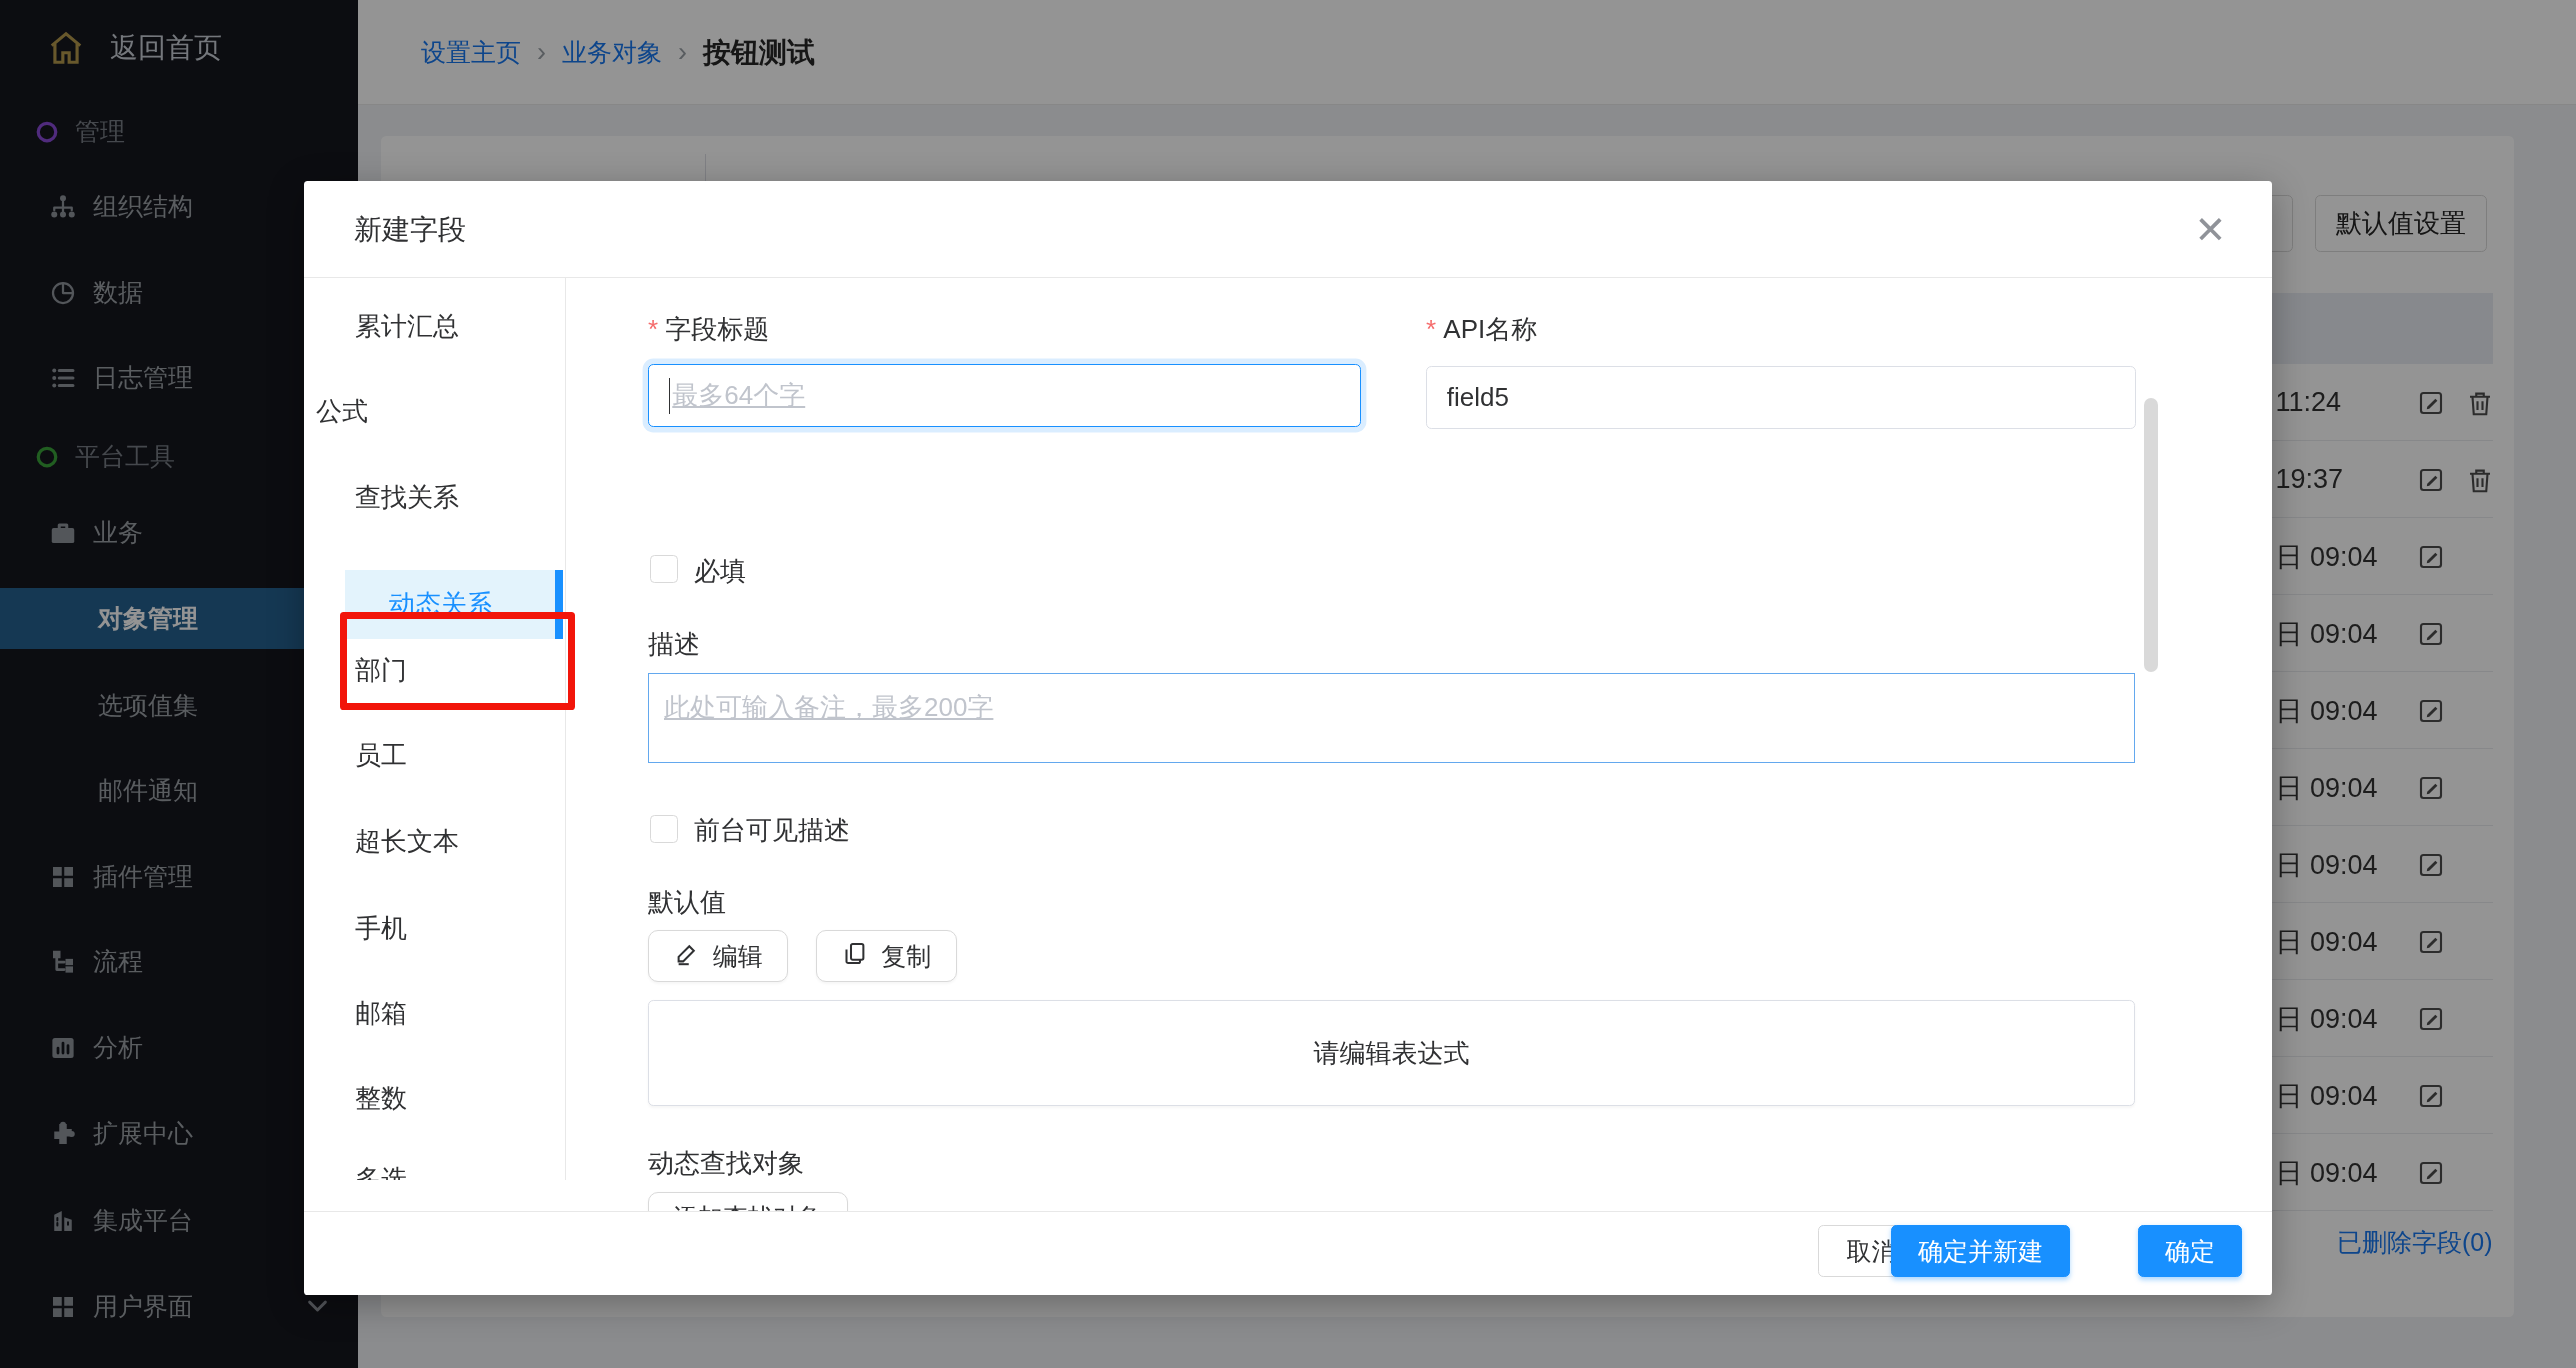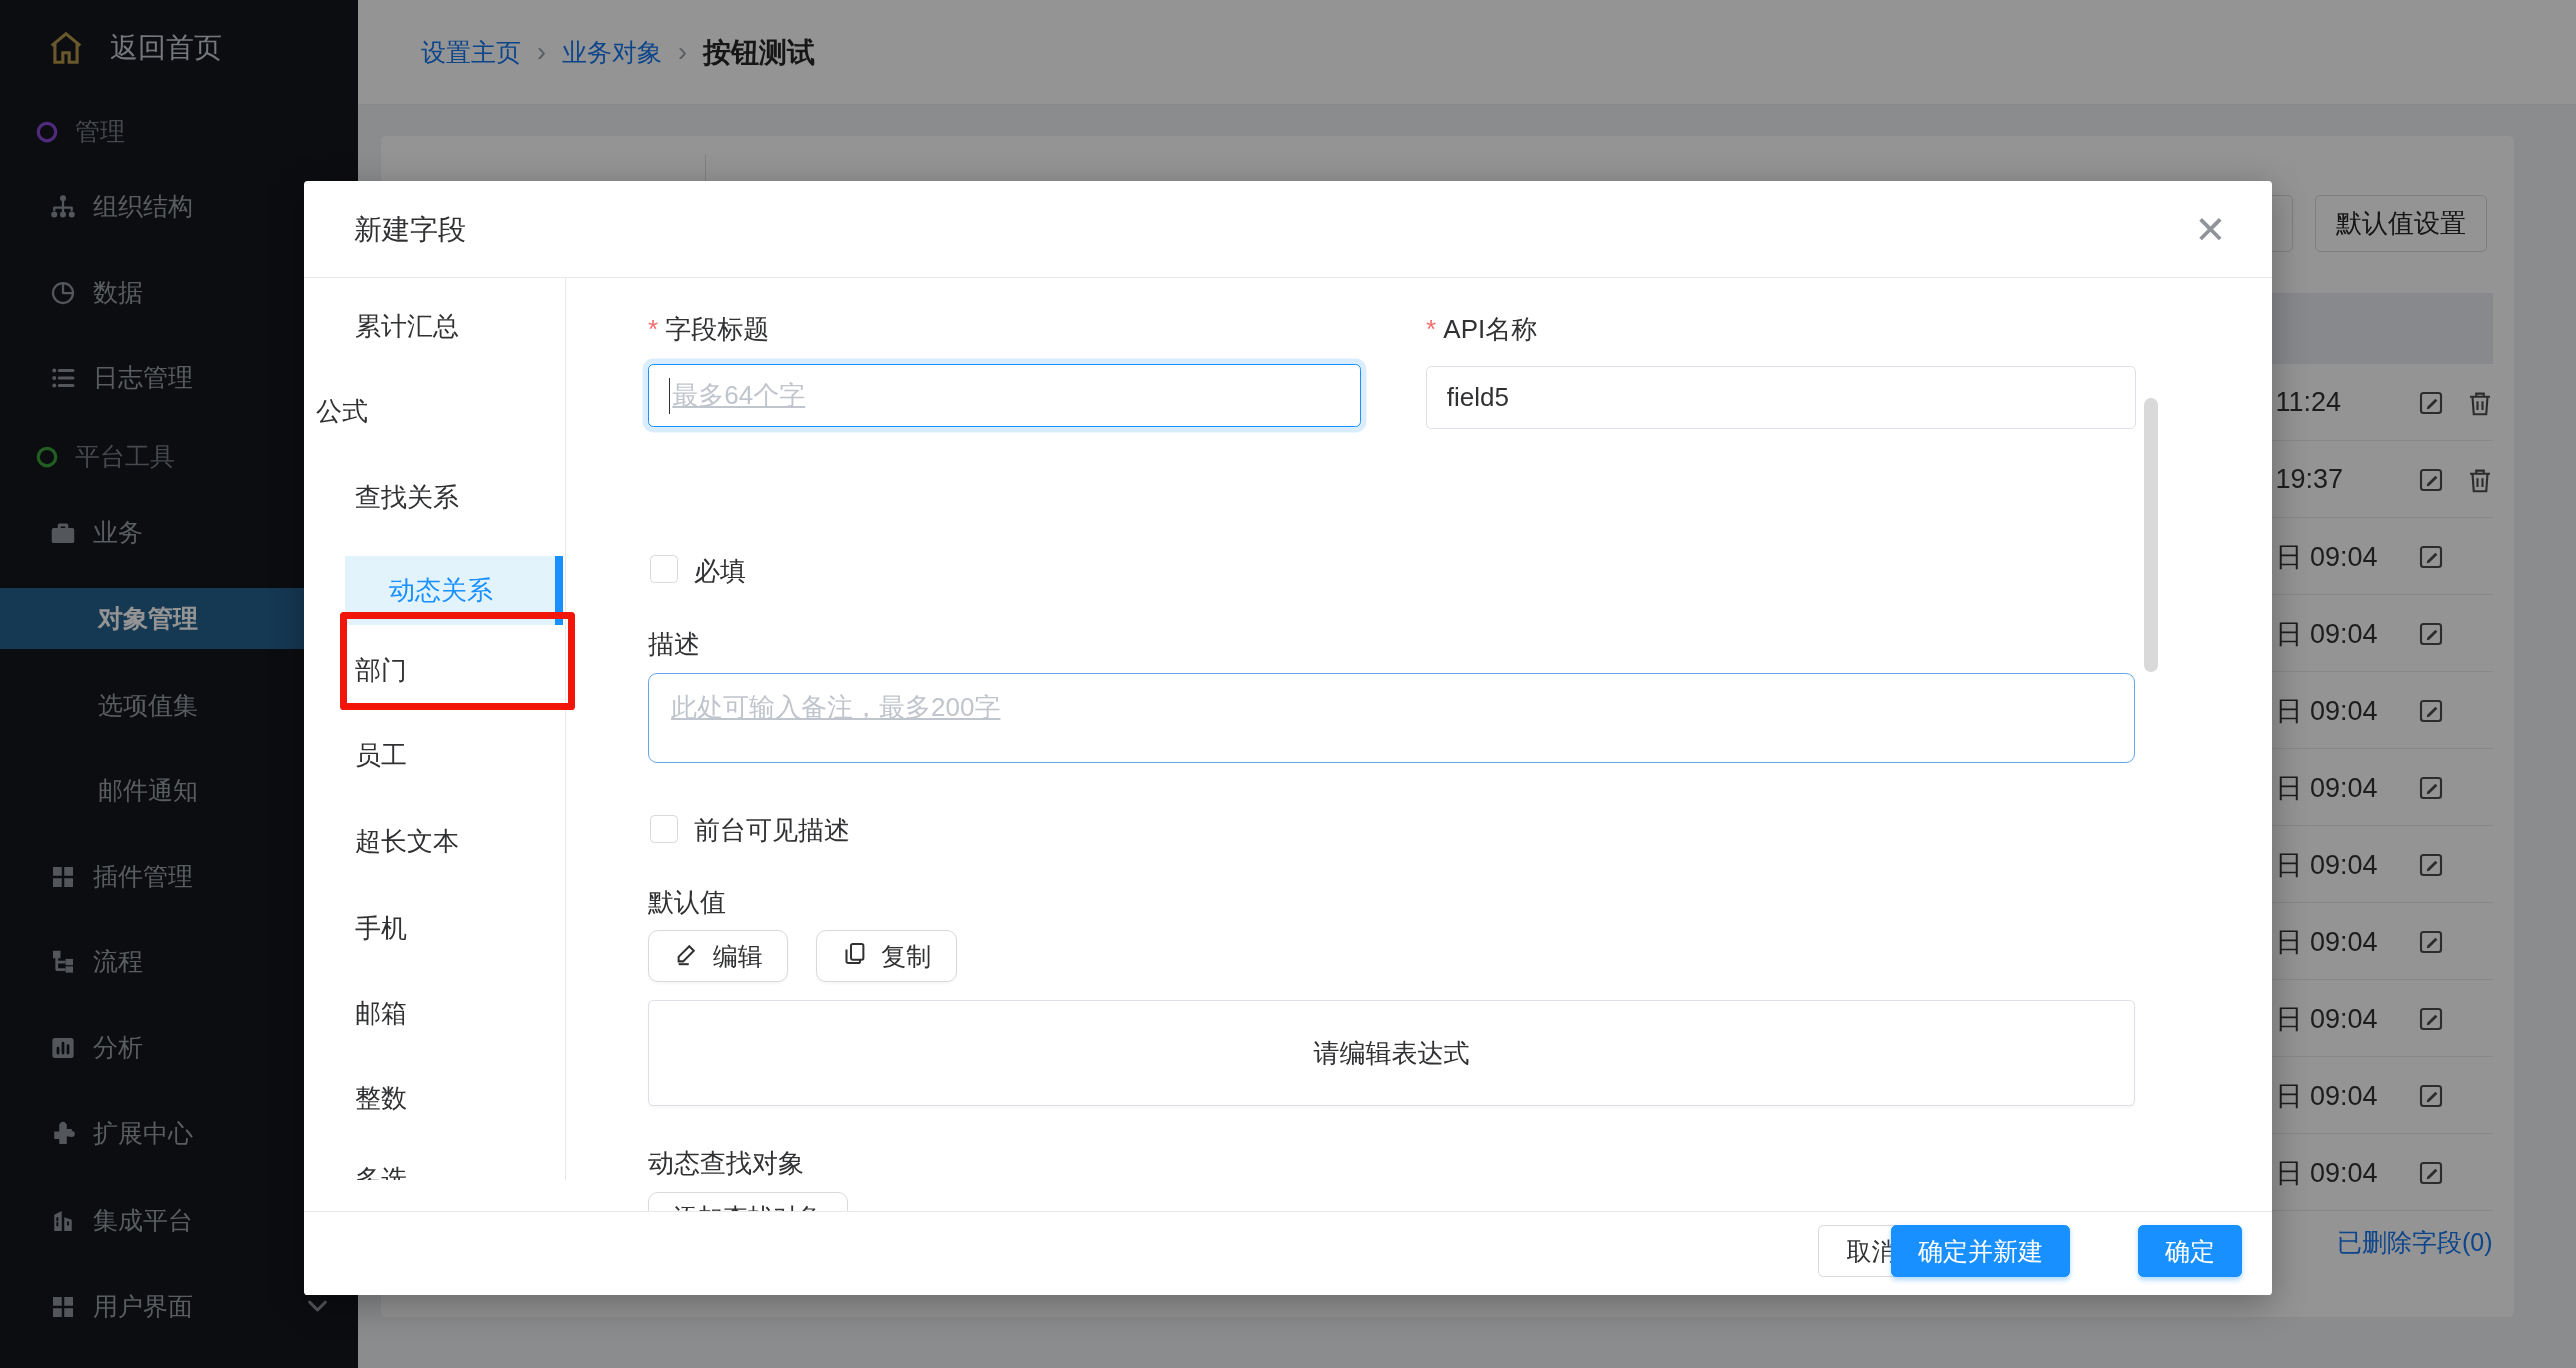--- a/index.html
+++ b/index.html
@@ -68,21 +68,21 @@
   .form-label { position:absolute; font-size:26px; color:#303133; white-space:nowrap; }
   .req { color:#f56c6c; margin-right:7.2px; }
   .inp { position:absolute; height:63px; border:1.8px solid #dcdfe6; border-radius:5.4px; background:#fff; display:flex; align-items:center;
          padding:0 19.7px; font-size:26px; }
   .inp.focused { border-color:#1890ff; box-shadow:0 0 0 5.4px rgba(24,144,255,.16); }
   .placeholder { color:#c0c4cc;text-decoration:underline; }
   .value { color:#303133; }
   .caret { width:1.8px; height:36px; background:#303133; margin-right:1.8px; }
   .checkbox { position:absolute; width:28px; height:28px; border:1.8px solid #d9d9d9; border-radius:4.5px; background:#fff; }
   .chk-label { position:absolute; font-size:26px; color:#303133; }
-  .textarea { position:absolute; border:1.8px solid #63a8ee; border-radius:9px; background:#fff; padding:16px 22px; font-size:26px; }
+  .textarea { position:absolute; border:1.8px solid #63a8ee; border-radius:0; background:#fff; padding:16px 15px; font-size:26px; }
   .tool-btn { position:absolute; height:52px; border:0.9px solid #d9d9d9; border-radius:10px; background:#fff;
               display:flex; align-items:center; justify-content:center; gap:12.5px; font-size:25px; color:#303133; cursor:pointer;
               box-shadow:0 1.8px 2.7px rgba(0,0,0,.04); }
   .expr-box { position:absolute; border:0.9px solid #dcdfe6; border-radius:5.4px; background:#fff; display:flex; align-items:center;
               justify-content:center; font-size:26px; color:#303133; box-shadow:0 1.8px 2.7px rgba(0,0,0,.04); }
   .m-scroll { left:1840px; top:120px; width:14.3px; height:274px; background:#d9d9d9; border-radius:7.2px; }
   .m-footer { left:0; top:1030px; width:100%; height:84px; border-top:0.9px solid #e8e8e8; }
   .f-btn { position:absolute; top:13.4px; height:52px; border-radius:5.4px; display:flex; align-items:center; justify-content:center;
            font-size:25px; cursor:pointer; }
   .f-btn.plain { background:#fff; border:0.9px solid #d9d9d9; color:#303133; }
@@ -373,21 +373,21 @@
     <div class="abs m-header">
       <div class="abs m-title">新建字段</div>
       <div class="abs m-close">✕</div>
     </div>
 
     <div class="abs m-body">
       <div class="abs m-list" id="field-type-list">
           <div class="fl-item" style="top: 23px;">累计汇总</div>
           <div class="fl-item" style="top: 108px; padding-left: 12px;">公式</div>
           <div class="fl-item" style="top: 194px;">查找关系</div>
-          <div class="fl-item selected" style="top: 278px; text-align: right;">动态关系</div>
+          <div class="fl-item selected" style="top: 292px; text-align: right;">动态关系</div>
           <div class="fl-item" style="top: 367px;">部门</div>
           <div class="fl-item" style="top: 452px;">员工</div>
           <div class="fl-item" style="top: 538px;">超长文本</div>
           <div class="fl-item" style="top: 625px;">手机</div>
           <div class="fl-item" style="top: 710px;">邮箱</div>
           <div class="fl-item" style="top: 795px;">整数</div>
           <div class="fl-item" style="top: 876px;">多选</div>
         </div>
       <div class="abs red-annotation"></div>
 

